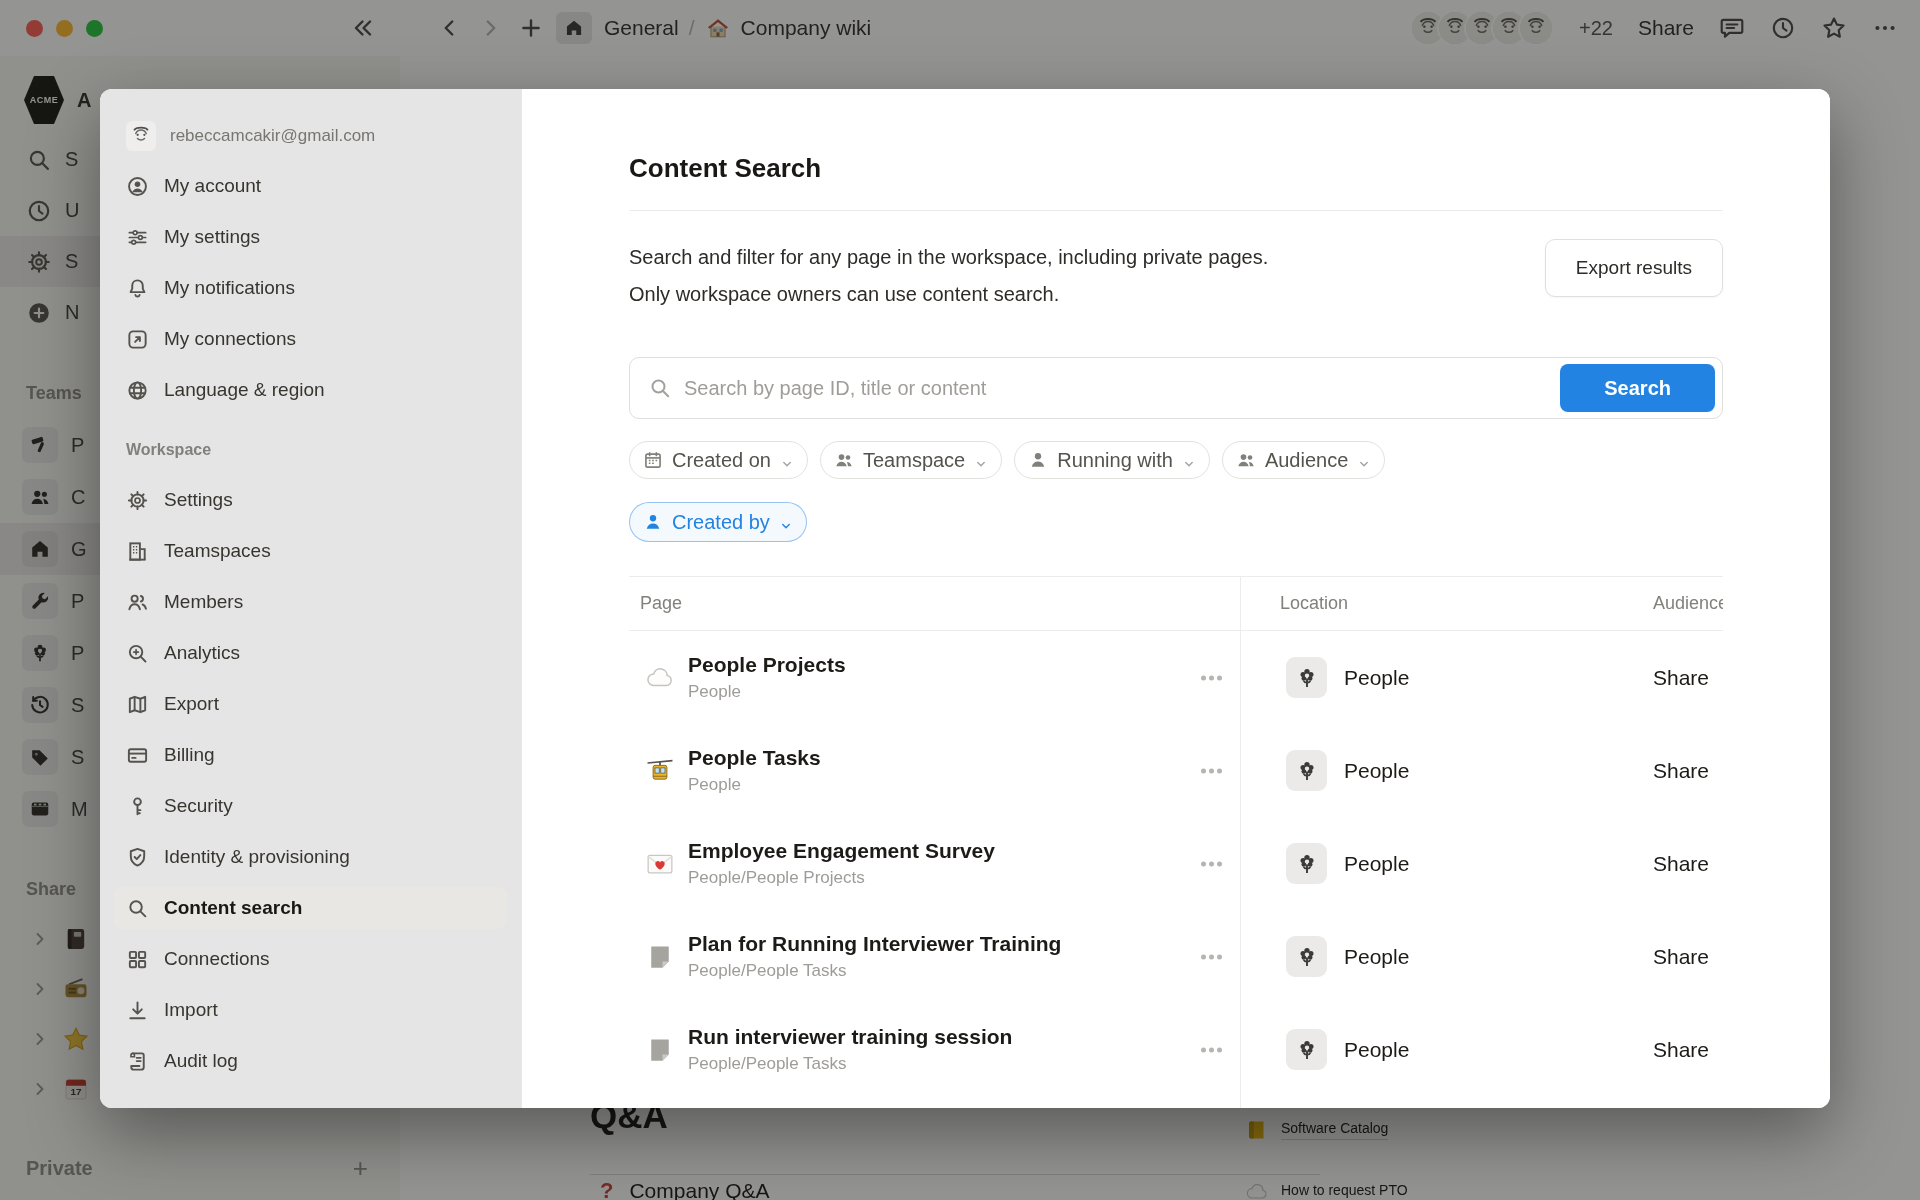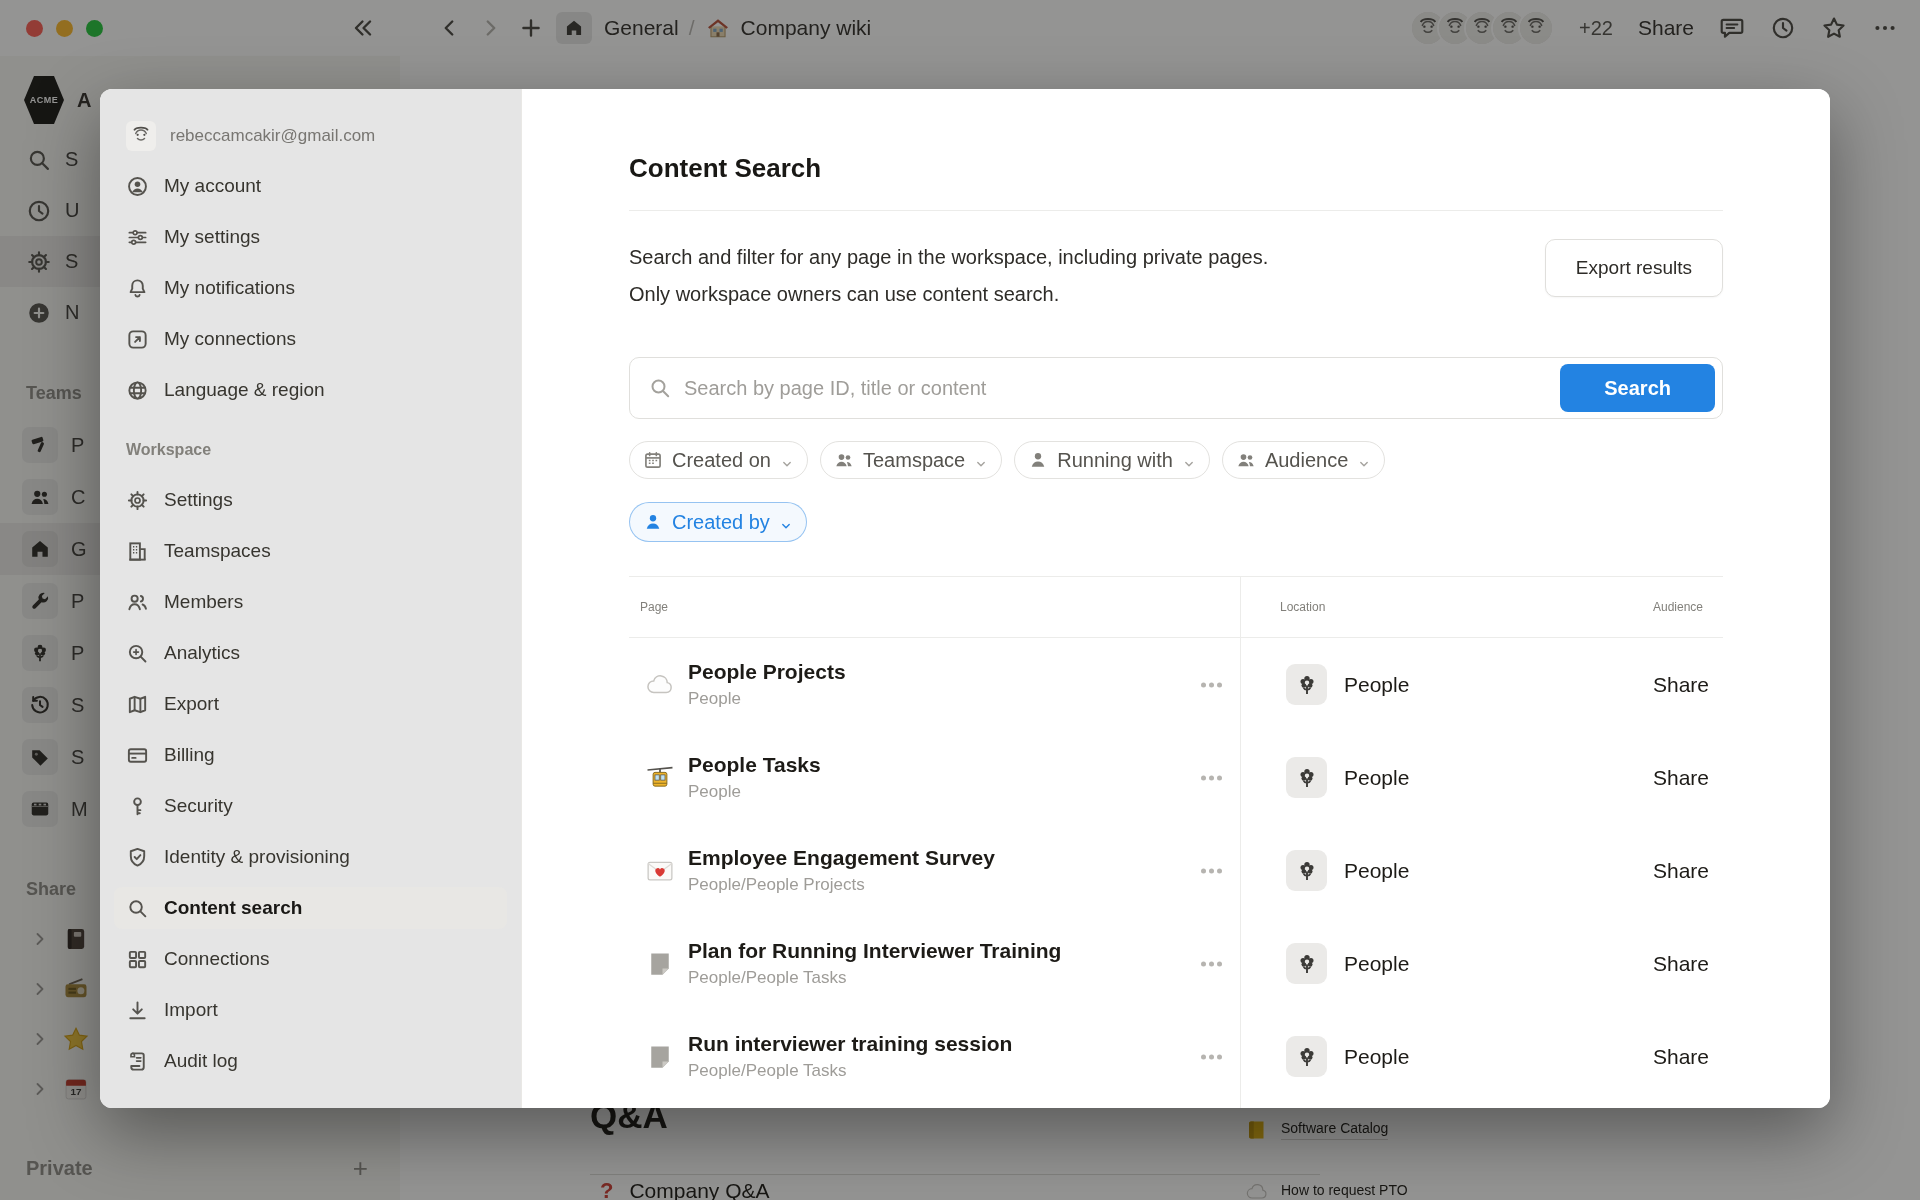--- a/index.html
+++ b/index.html
@@ -93,21 +93,21 @@
   .chip { height:38px; border:1px solid #e3e2df; border-radius:19px; display:flex; align-items:center; gap:9px; padding:0 13px 0 13px; font-size:20px; color:#55534e; background:#fff; }
   .chip .cico { width:20px; height:20px; color:#82807b; flex:none; }
   .chip .cico svg{ width:100%; height:100%; }
   .chip .cdn { width:14px; height:14px; color:#a5a39e; }
   .chip .cdn svg{ width:100%; height:100%; }
   .activechip-row { margin-top:23px; display:flex; }
   .chip.blue { height:40px; border-radius:20px; border:1px solid rgba(35,131,226,.45); background:rgba(35,131,226,.05); color:#2383e2; }
   .chip.blue .cico, .chip.blue .cdn { color:#2383e2; }
 
   .stable { margin-top:34px; }
-  .t-header { display:grid; grid-template-columns:611px 413px 1fr; height:62px; align-items:center; border-top:1px solid #ececea; border-bottom:1px solid #ececea; font-size:12px; color:#82807b; white-space:nowrap; }
+  .t-header { display:grid; grid-template-columns:611px 413px 1fr; height:55px; align-items:center; border-top:1px solid #ececea; border-bottom:1px solid #ececea; font-size:18px; color:#82807b; white-space:nowrap; }
   .th-page { padding-left:11px; } .th-loc { padding-left:40px; } .th-aud { overflow:hidden; }
   .t-row { display:grid; grid-template-columns:611px 413px 1fr; height:93px; align-items:center; white-space:nowrap; }
   .cell-page { display:flex; align-items:center; gap:13px; padding-left:16px; position:relative; height:100%; }
   .row-icon { width:30px; height:30px; flex:none; }
   .row-icon svg{ width:100%; height:100%; }
   .row-title { font-size:21px; font-weight:700; color:#1d1b17; }
   .row-path { font-size:17px; color:#9e9c98; margin-top:5px; }
   .dots { position:absolute; right:18px; top:50%; transform:translateY(-50%); display:flex; gap:3px; }
   .dots i { width:5px; height:5px; border-radius:50%; background:#b6b4b0; }
   .cell-loc { display:flex; align-items:center; gap:17px; padding-left:46px; }

